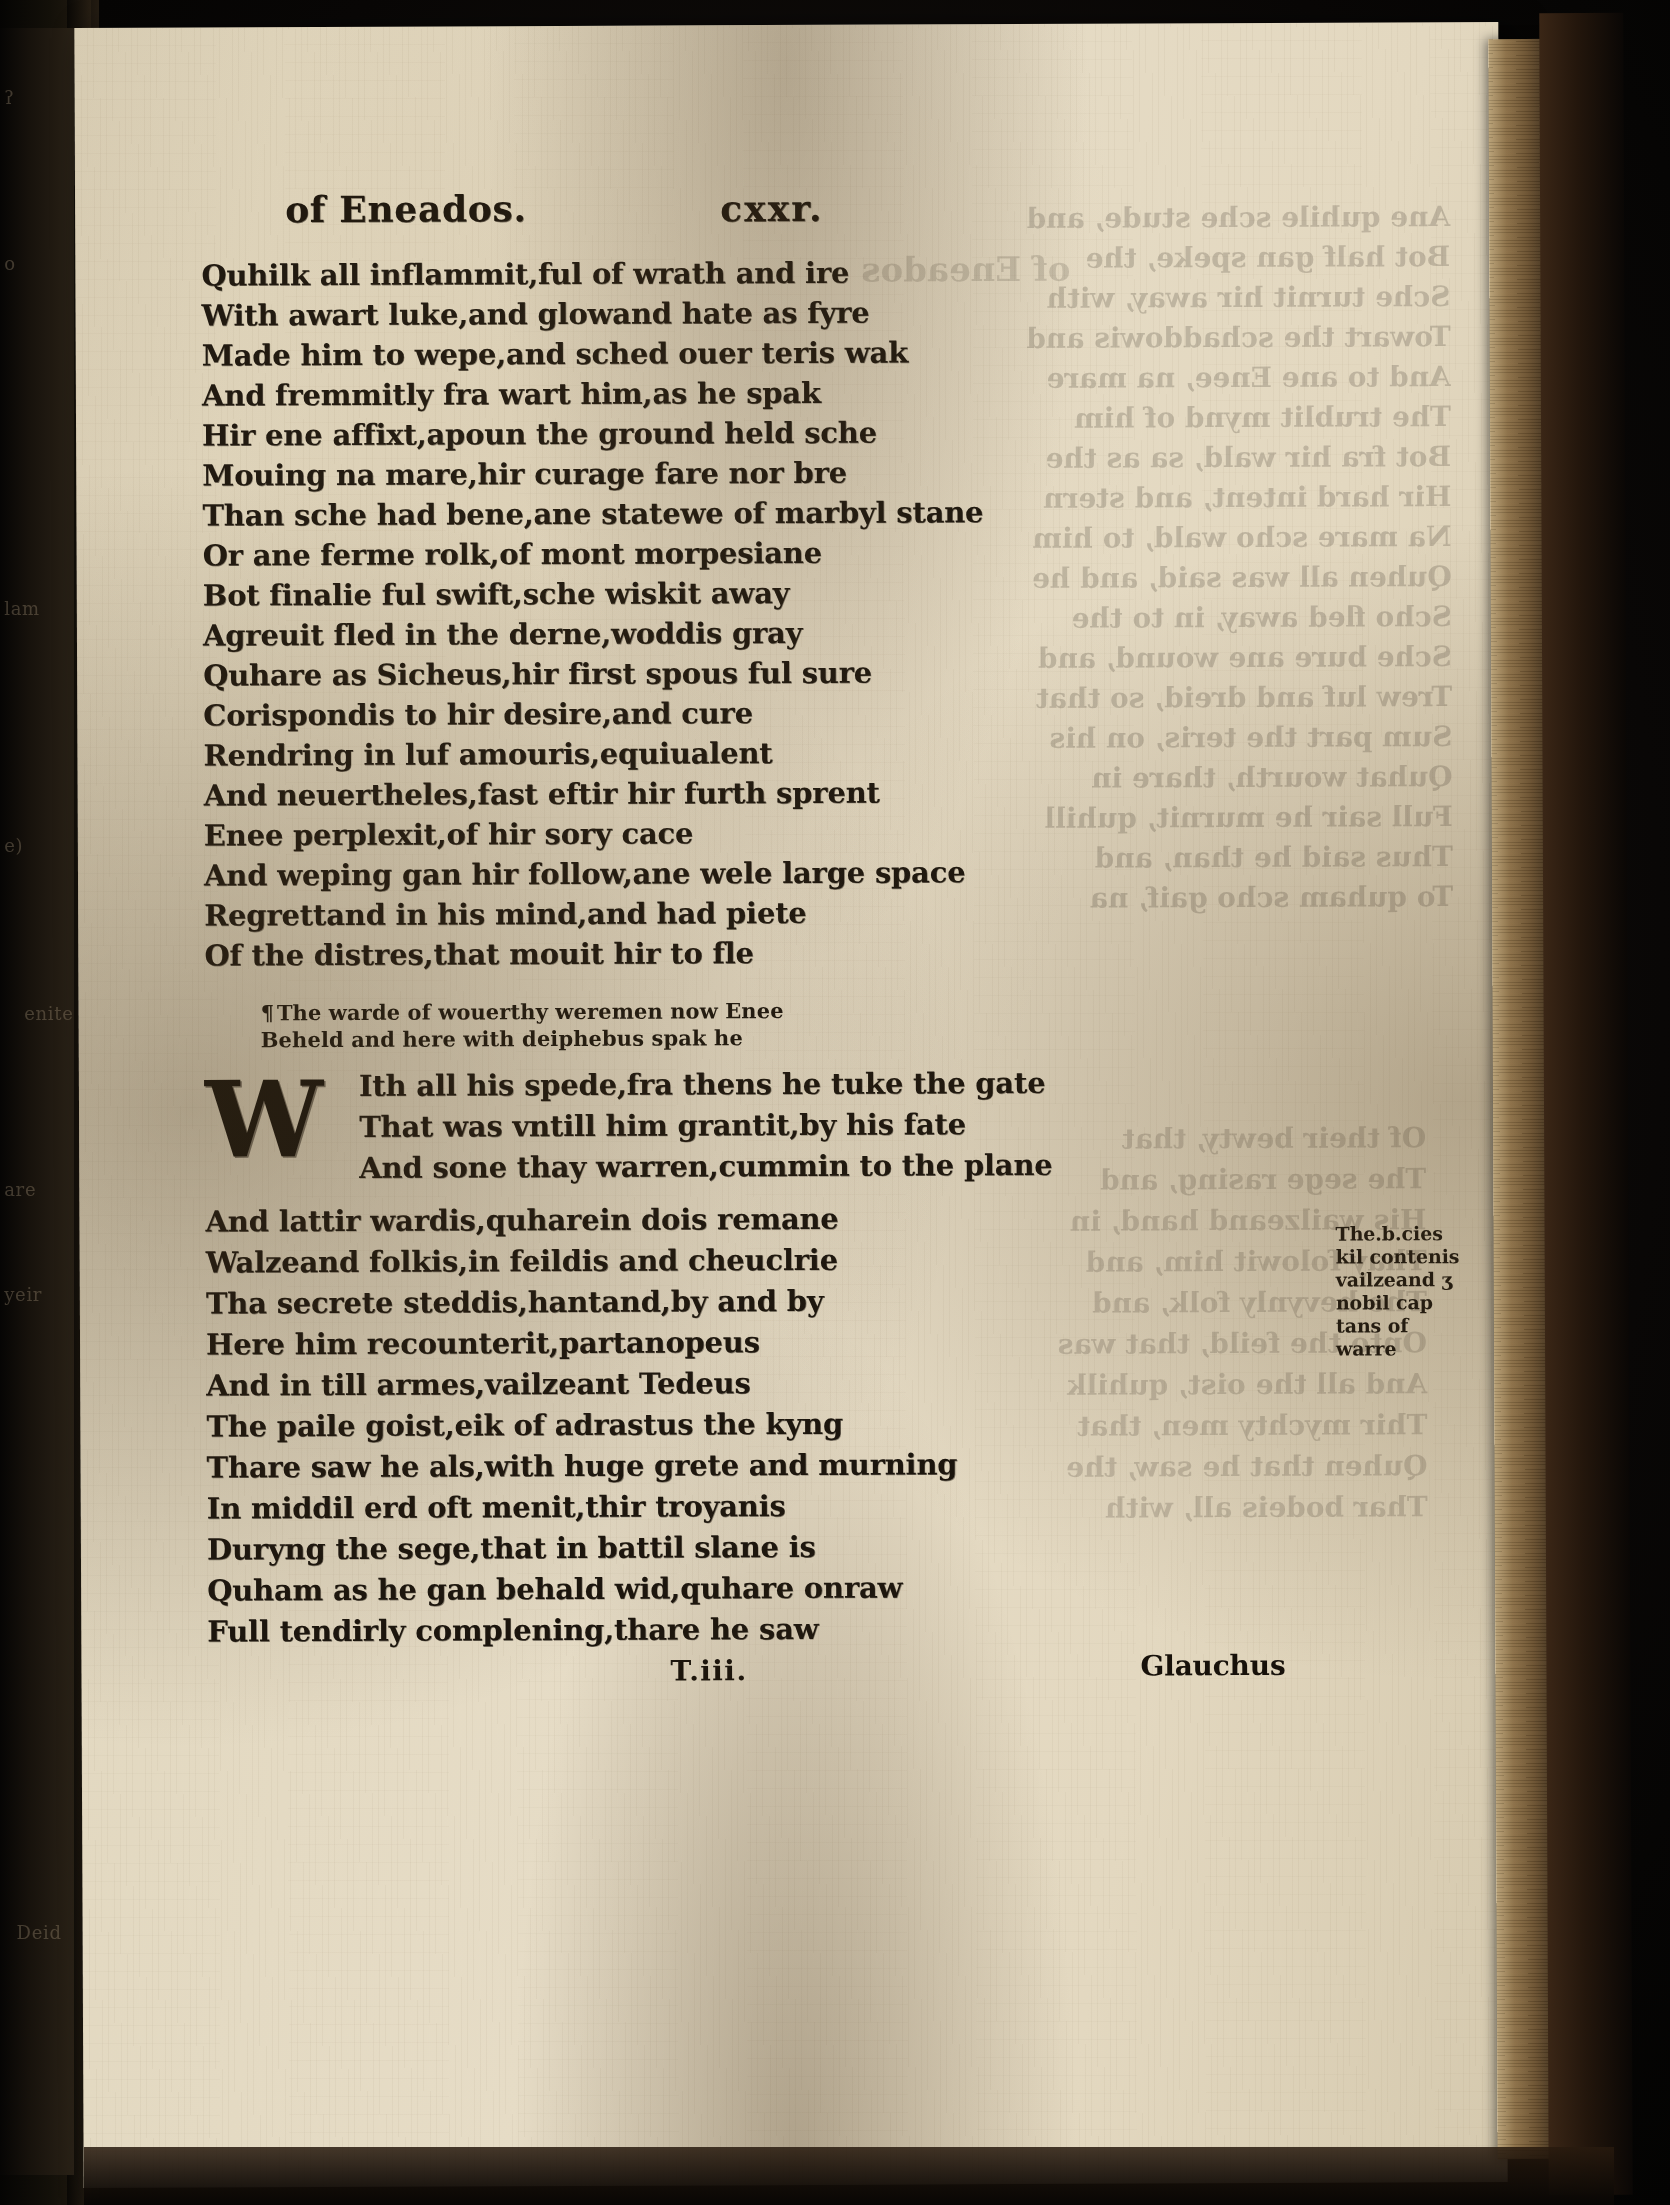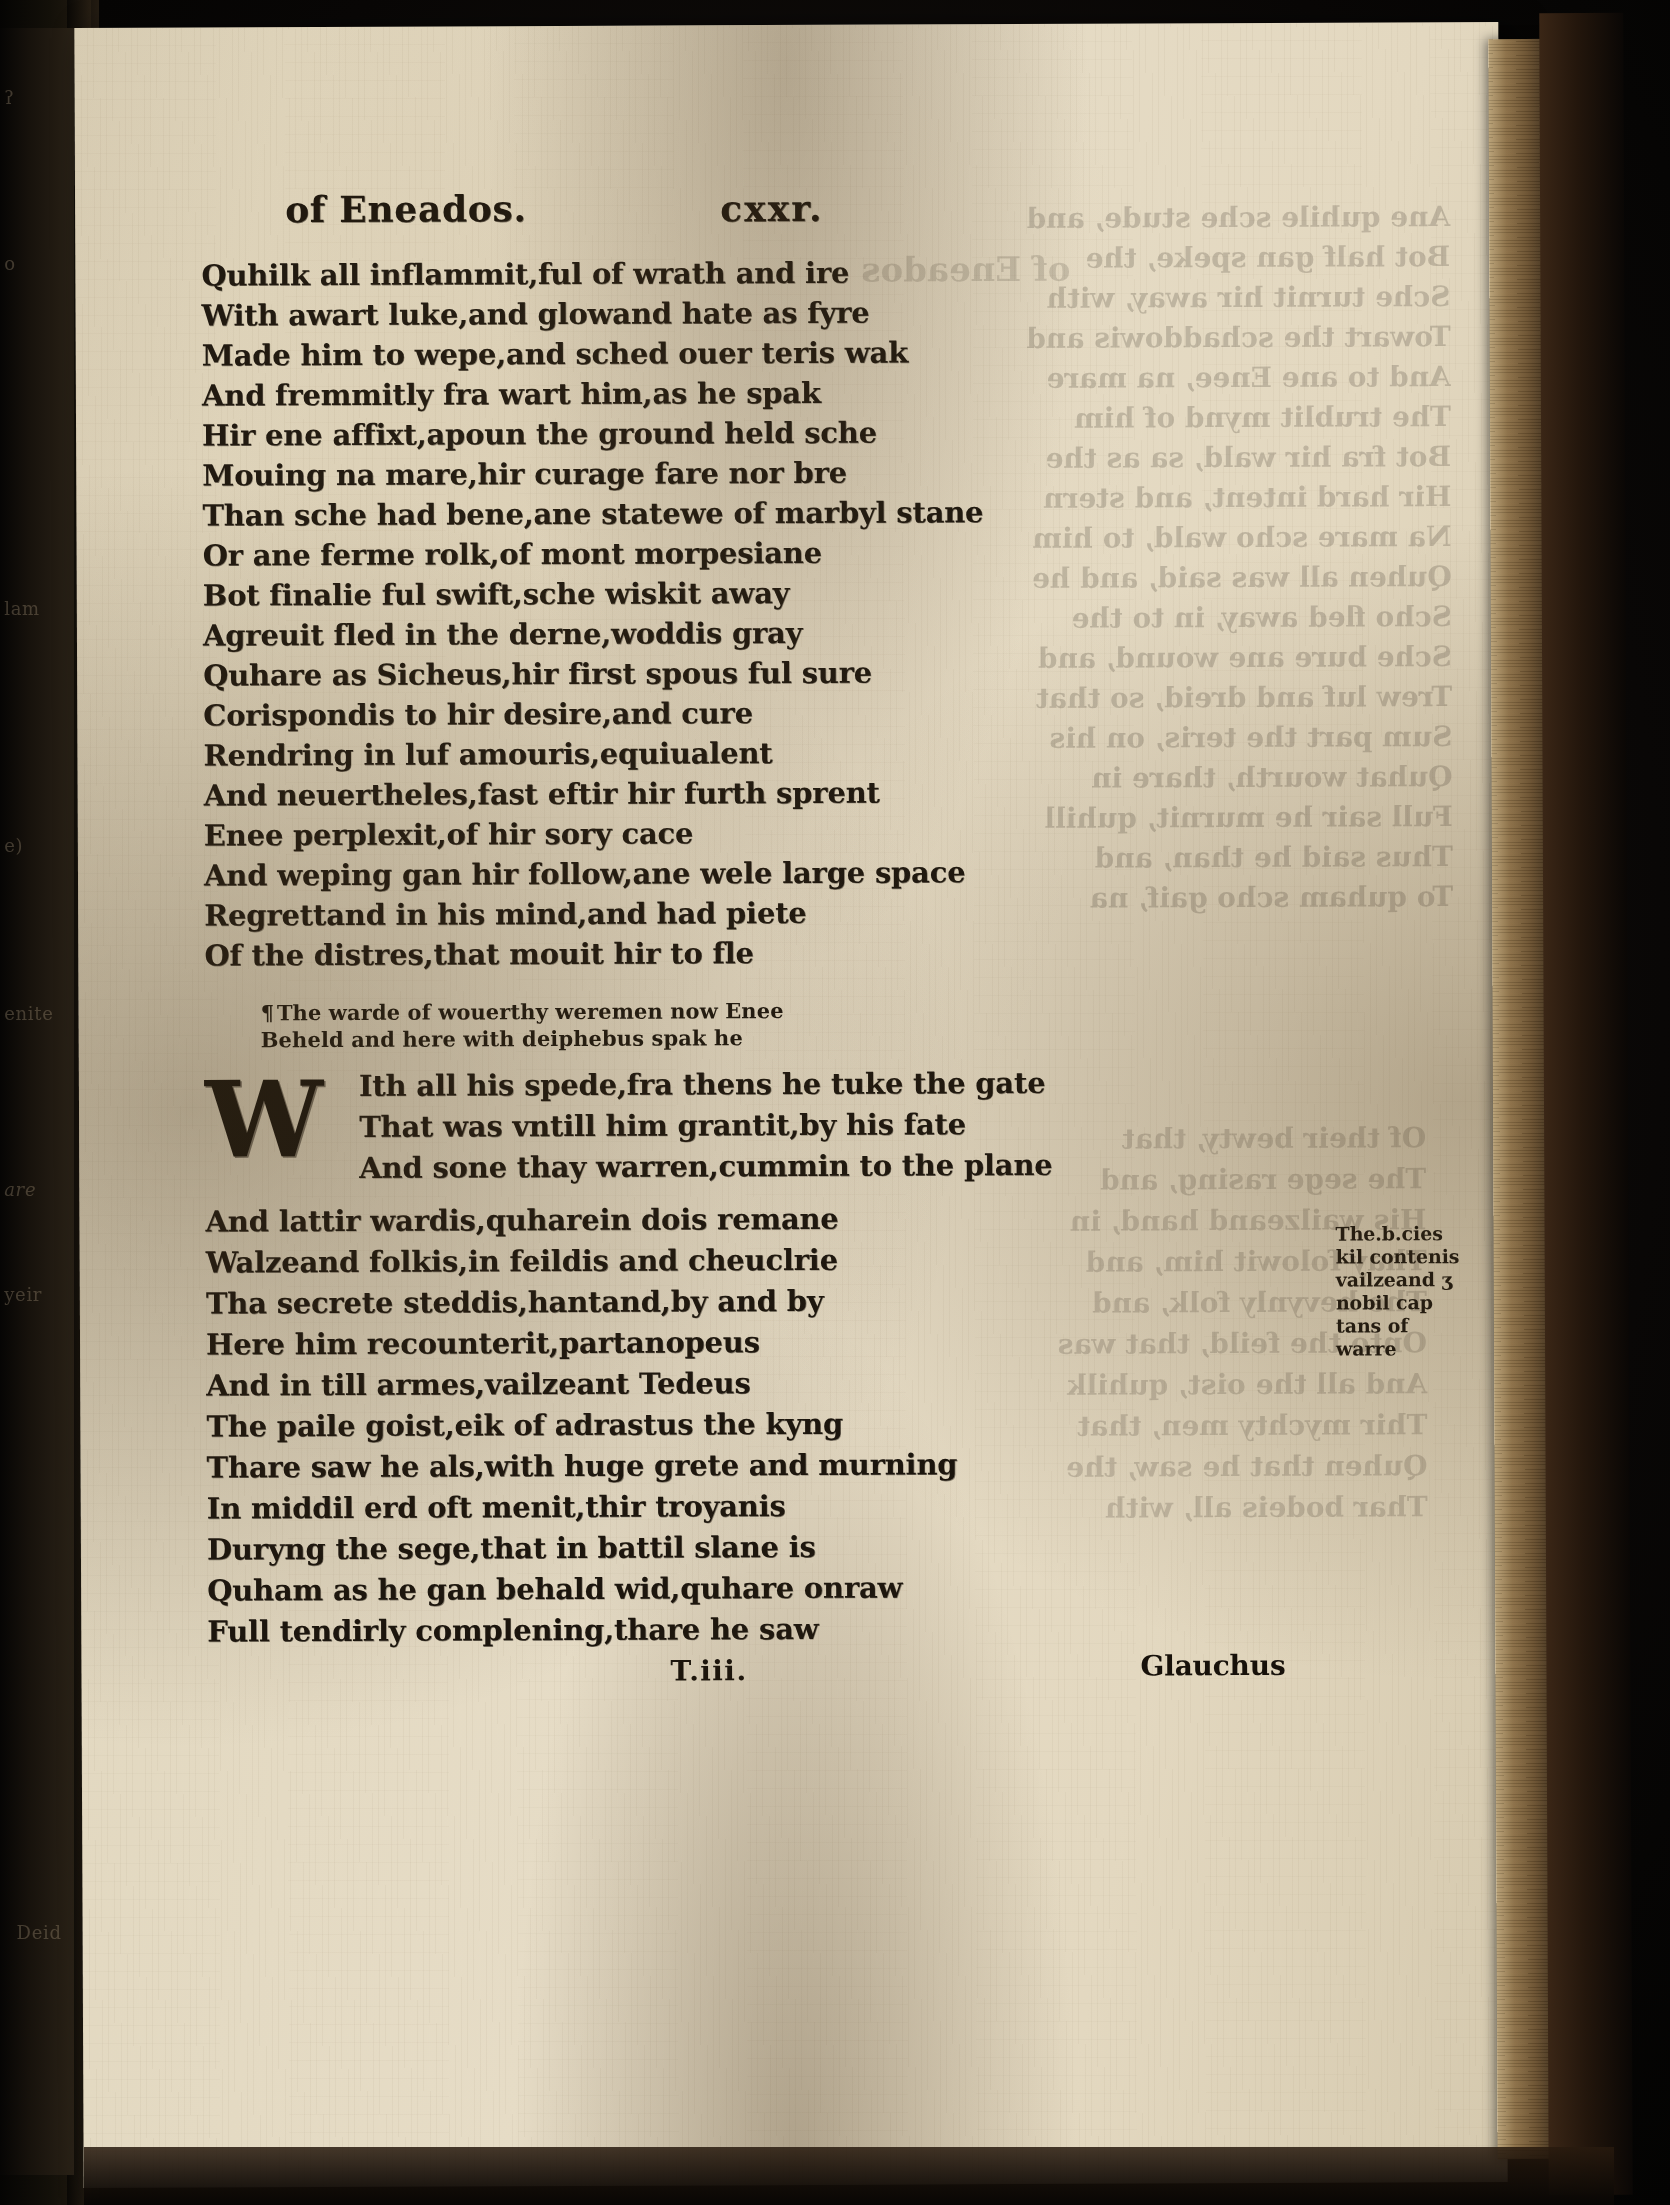--- a/index.html
+++ b/index.html
@@ -333,22 +333,22 @@
 
   <div class="binding">
     <div class="binding-edge"></div>
   </div>
 
   <div class="facing-page">
     <div class="facing-scraps">ʔ</div>
     <div class="facing-scraps" style="top:225px;line-height:normal;">o</div>
     <div class="facing-scraps" style="top:570px;line-height:normal;">lam</div>
     <div class="facing-scraps" style="top:807px;line-height:normal;">e)</div>
-    <div class="facing-scraps" style="top:975px;line-height:normal;">enite</div>
-    <div class="facing-scraps" style="top:1151px;line-height:normal;font-style:italic;">are</div>
+    <div class="facing-scraps" style="top:975px;line-height:normal;margin-left:20px;">enite</div>
+    <div class="facing-scraps" style="top:1151px;line-height:normal;">are</div>
     <div class="facing-scraps" style="top:1256px;line-height:normal;">yeir</div>
     <div class="facing-scraps" style="top:1894px;line-height:normal;text-align:center;">Deid</div>
   </div>
 
   <div class="leaf">
 
     <div class="bleed-head">of Eneados</div>
 
     <div class="bleed">
       <span class="bleed-line">Ane quhile sche stude, and</span>

